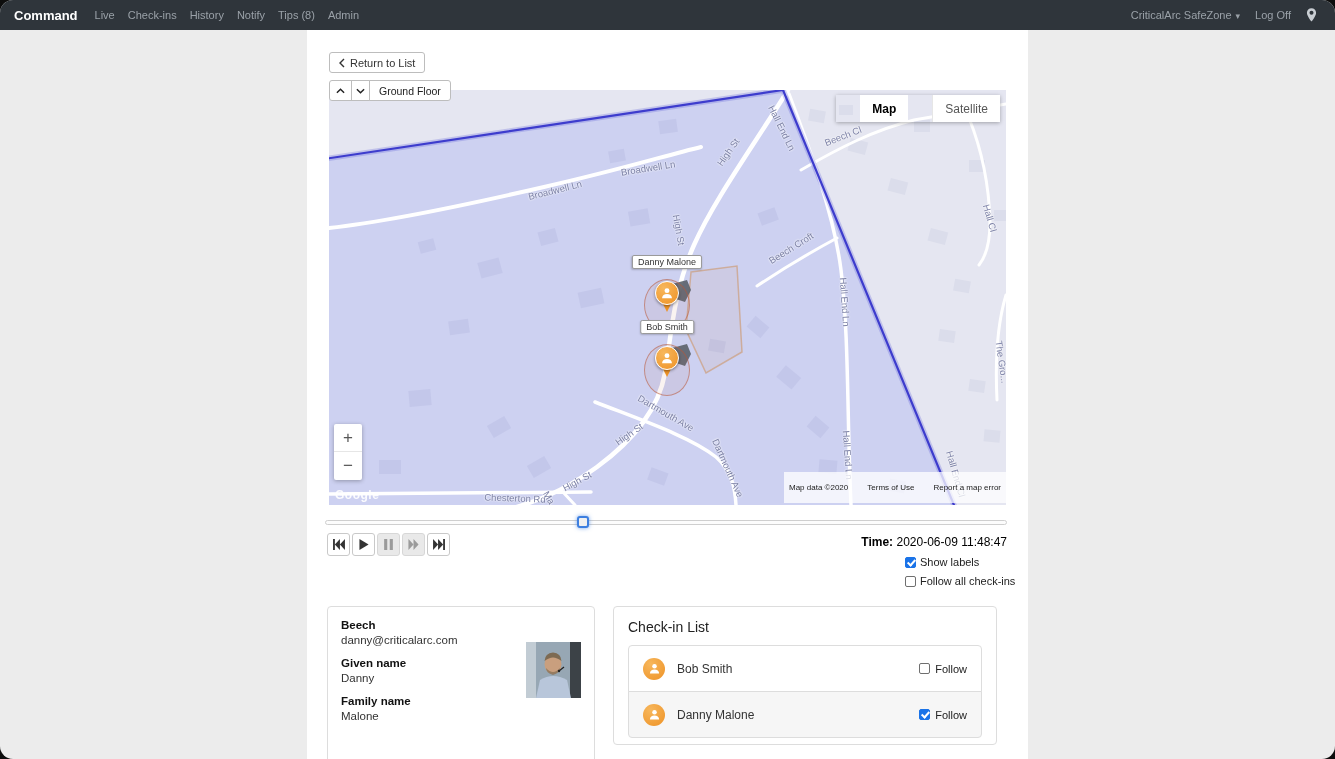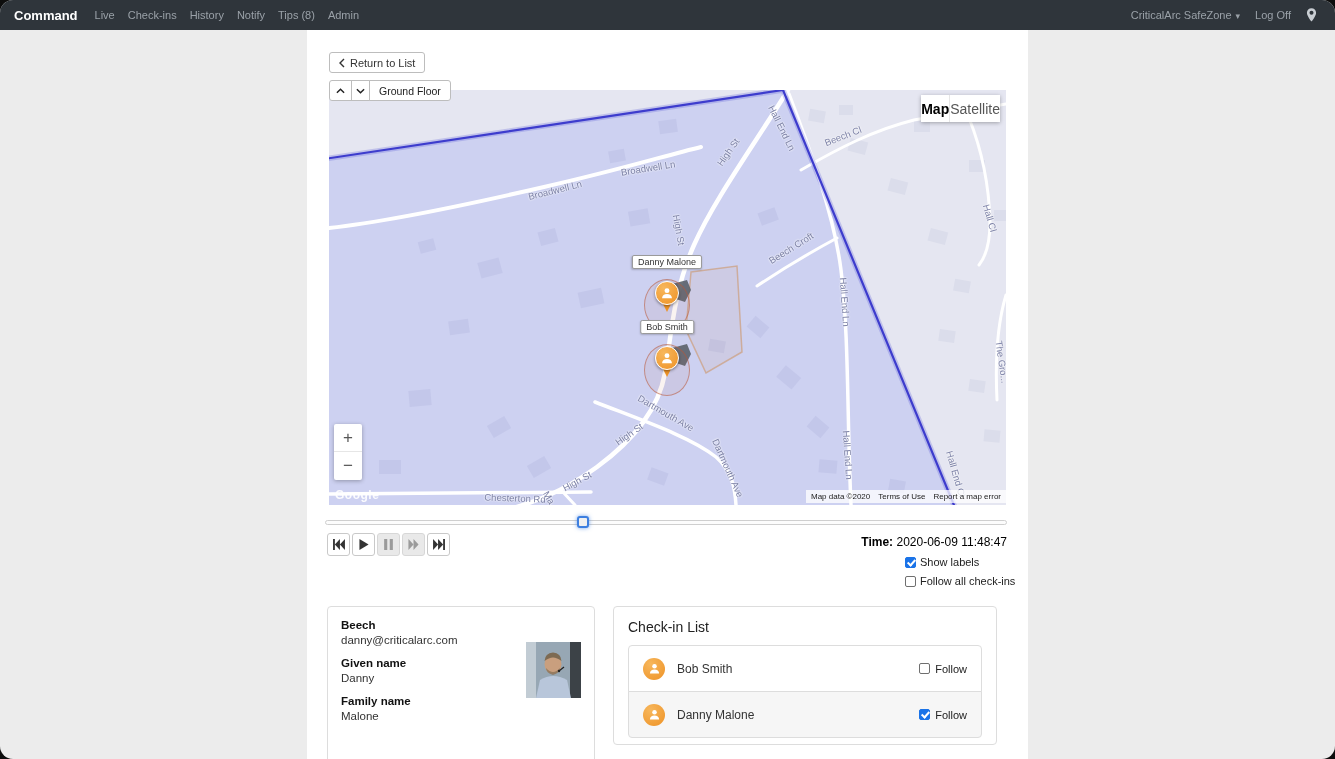--- a/index.html
+++ b/index.html
@@ -32,33 +32,33 @@
   .floor-up{width:23px;border-radius:3px 0 0 3px;}
   .floor-down{width:19px;}
   .floor-label{padding:0 9px;font-size:10.5px;color:#222;border-radius:0 3px 3px 0;cursor:default;}
 
   
   .map{position:absolute;left:22px;top:60px;width:677px;height:415px;background:#e5e6f1;overflow:hidden;}
   .map svg.base{position:absolute;left:0;top:0;}
   .road-label{position:absolute;white-space:nowrap;font-size:9.5px;color:#7c81a6;
               text-shadow:0 0 2px #fff,0 0 2px #fff;pointer-events:none;}
   .maptype{position:absolute;top:5px;right:6px;display:flex;box-shadow:0 1px 4px rgba(0,0,0,.3);z-index:4;}
-  .maptype .mt{background:#fff;height:27px;display:flex;align-items:center;padding:0 0;
-               font-size:14px;cursor:pointer;color:#565656;}
+  .maptype .mt{background:#fff;height:27px;display:flex;align-items:center;padding:0 12px;
+               font-size:12px;cursor:pointer;color:#565656;margin-left:24px;}
   .maptype .mt.active{font-weight:bold;color:#000;}
   .maptype .mt+.mt{border-left:1px solid #e6e6e6;}
   .zoomctl{position:absolute;left:5px;bottom:25px;width:28px;background:#fff;border-radius:2px;
            box-shadow:0 1px 4px rgba(0,0,0,.3);z-index:4;}
   .zoomctl .zbtn{height:28px;display:flex;align-items:center;justify-content:center;font-size:17px;
                  color:#565656;cursor:pointer;}
   .zoomctl .zbtn:first-child{border-bottom:1px solid #e6e6e6;}
   .google{position:absolute;left:6px;bottom:3px;color:rgba(255,255,255,.9);font-size:12px;
           letter-spacing:.5px;font-weight:bold;z-index:4;}
   .attrib{position:absolute;right:0;bottom:2px;background:rgba(255,255,255,.75);font-size:8px;
-          color:#222;display:flex;gap:8px;padding:2px 5px;z-index:4;}
+          color:#222;display:flex;gap:19px;padding:11px 5px;z-index:4;}
   .attrib a{color:#222;text-decoration:none;cursor:pointer;}
 
   
   .markers{position:absolute;left:0;top:0;width:100%;height:100%;z-index:3;}
   .marker{position:absolute;width:0;height:0;cursor:pointer;}
   .marker .acc{position:absolute;left:-23px;top:-14px;width:46px;height:52px;border-radius:50%;
                border:1.5px solid rgba(185,88,55,.55);background:rgba(185,88,55,.07);}
   .marker .pin{position:absolute;left:-12px;top:-12px;width:24px;height:24px;border-radius:50%;
                background:radial-gradient(circle at 35% 28%,#f7b75c,#ee9226);border:1.5px solid #fff;
                box-shadow:0 1px 3px rgba(0,0,0,.45);display:flex;align-items:center;justify-content:center;}

